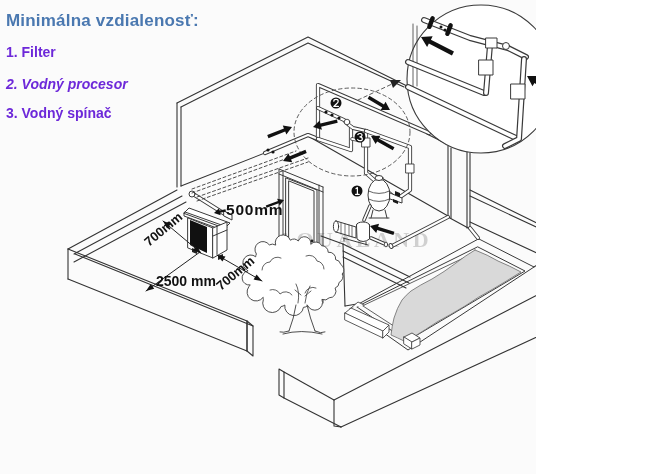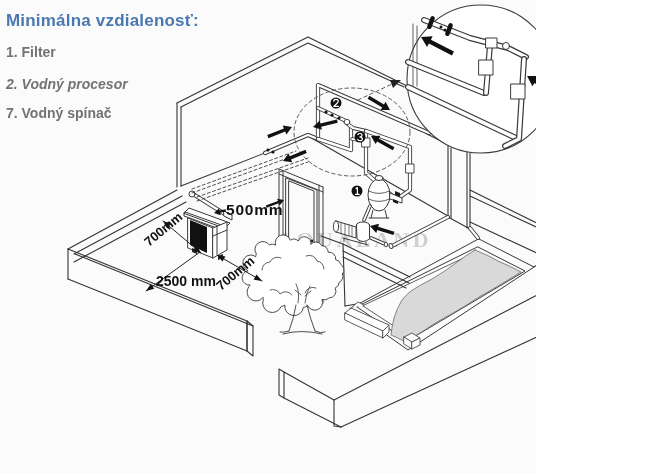--- a/index.html
+++ b/index.html
@@ -1,27 +1,27 @@
 <!DOCTYPE html>
 <html><head>
 <meta charset="utf-8">
 <style>
 html,body{margin:0;padding:0;background:#fff;}
 #c{position:relative;width:536px;height:474px;background:#fbfbfb;font-family:"Liberation Sans",sans-serif;overflow:hidden;}
 .t1{position:absolute;left:6px;top:11px;font-size:17px;font-weight:bold;color:#4a78b0;letter-spacing:0.2px;}
-.li{position:absolute;left:6px;font-size:14px;font-weight:bold;color:#737373;}
+.li{position:absolute;left:6px;font-size:14px;font-weight:bold;color:#6d28d9;}
 .wm{position:absolute;left:277px;top:227px;font-family:"Liberation Serif",serif;font-size:22px;font-weight:bold;color:rgba(125,125,125,0.34);letter-spacing:3.5px;}
 </style>
 </head>
 <body>
 <div id="c">
 <div class="t1">Minimálna vzdialenosť:</div>
 <div class="li" style="top:44px;">1. Filter</div>
 <div class="li" style="top:75.5px;font-style:italic;">2. Vodný procesor</div>
-<div class="li" style="top:105px;">7. Vodný spínač</div>
+<div class="li" style="top:105px;">3. Vodný spínač</div>
 <div class="wm">AQUALAND</div>
 <svg width="650" height="474" viewBox="0 0 650 474" style="position:absolute;left:0;top:0;" fill="none" stroke-linejoin="round" stroke-linecap="round">
 
 <g stroke="#333" stroke-width="1.1">
 
   <path d="M68 249 L177 190"></path>
   <path d="M74 254 L182 196"></path>
   <path d="M74 262 L186 202"></path>
 
   <path d="M68 249 L247 321"></path>

